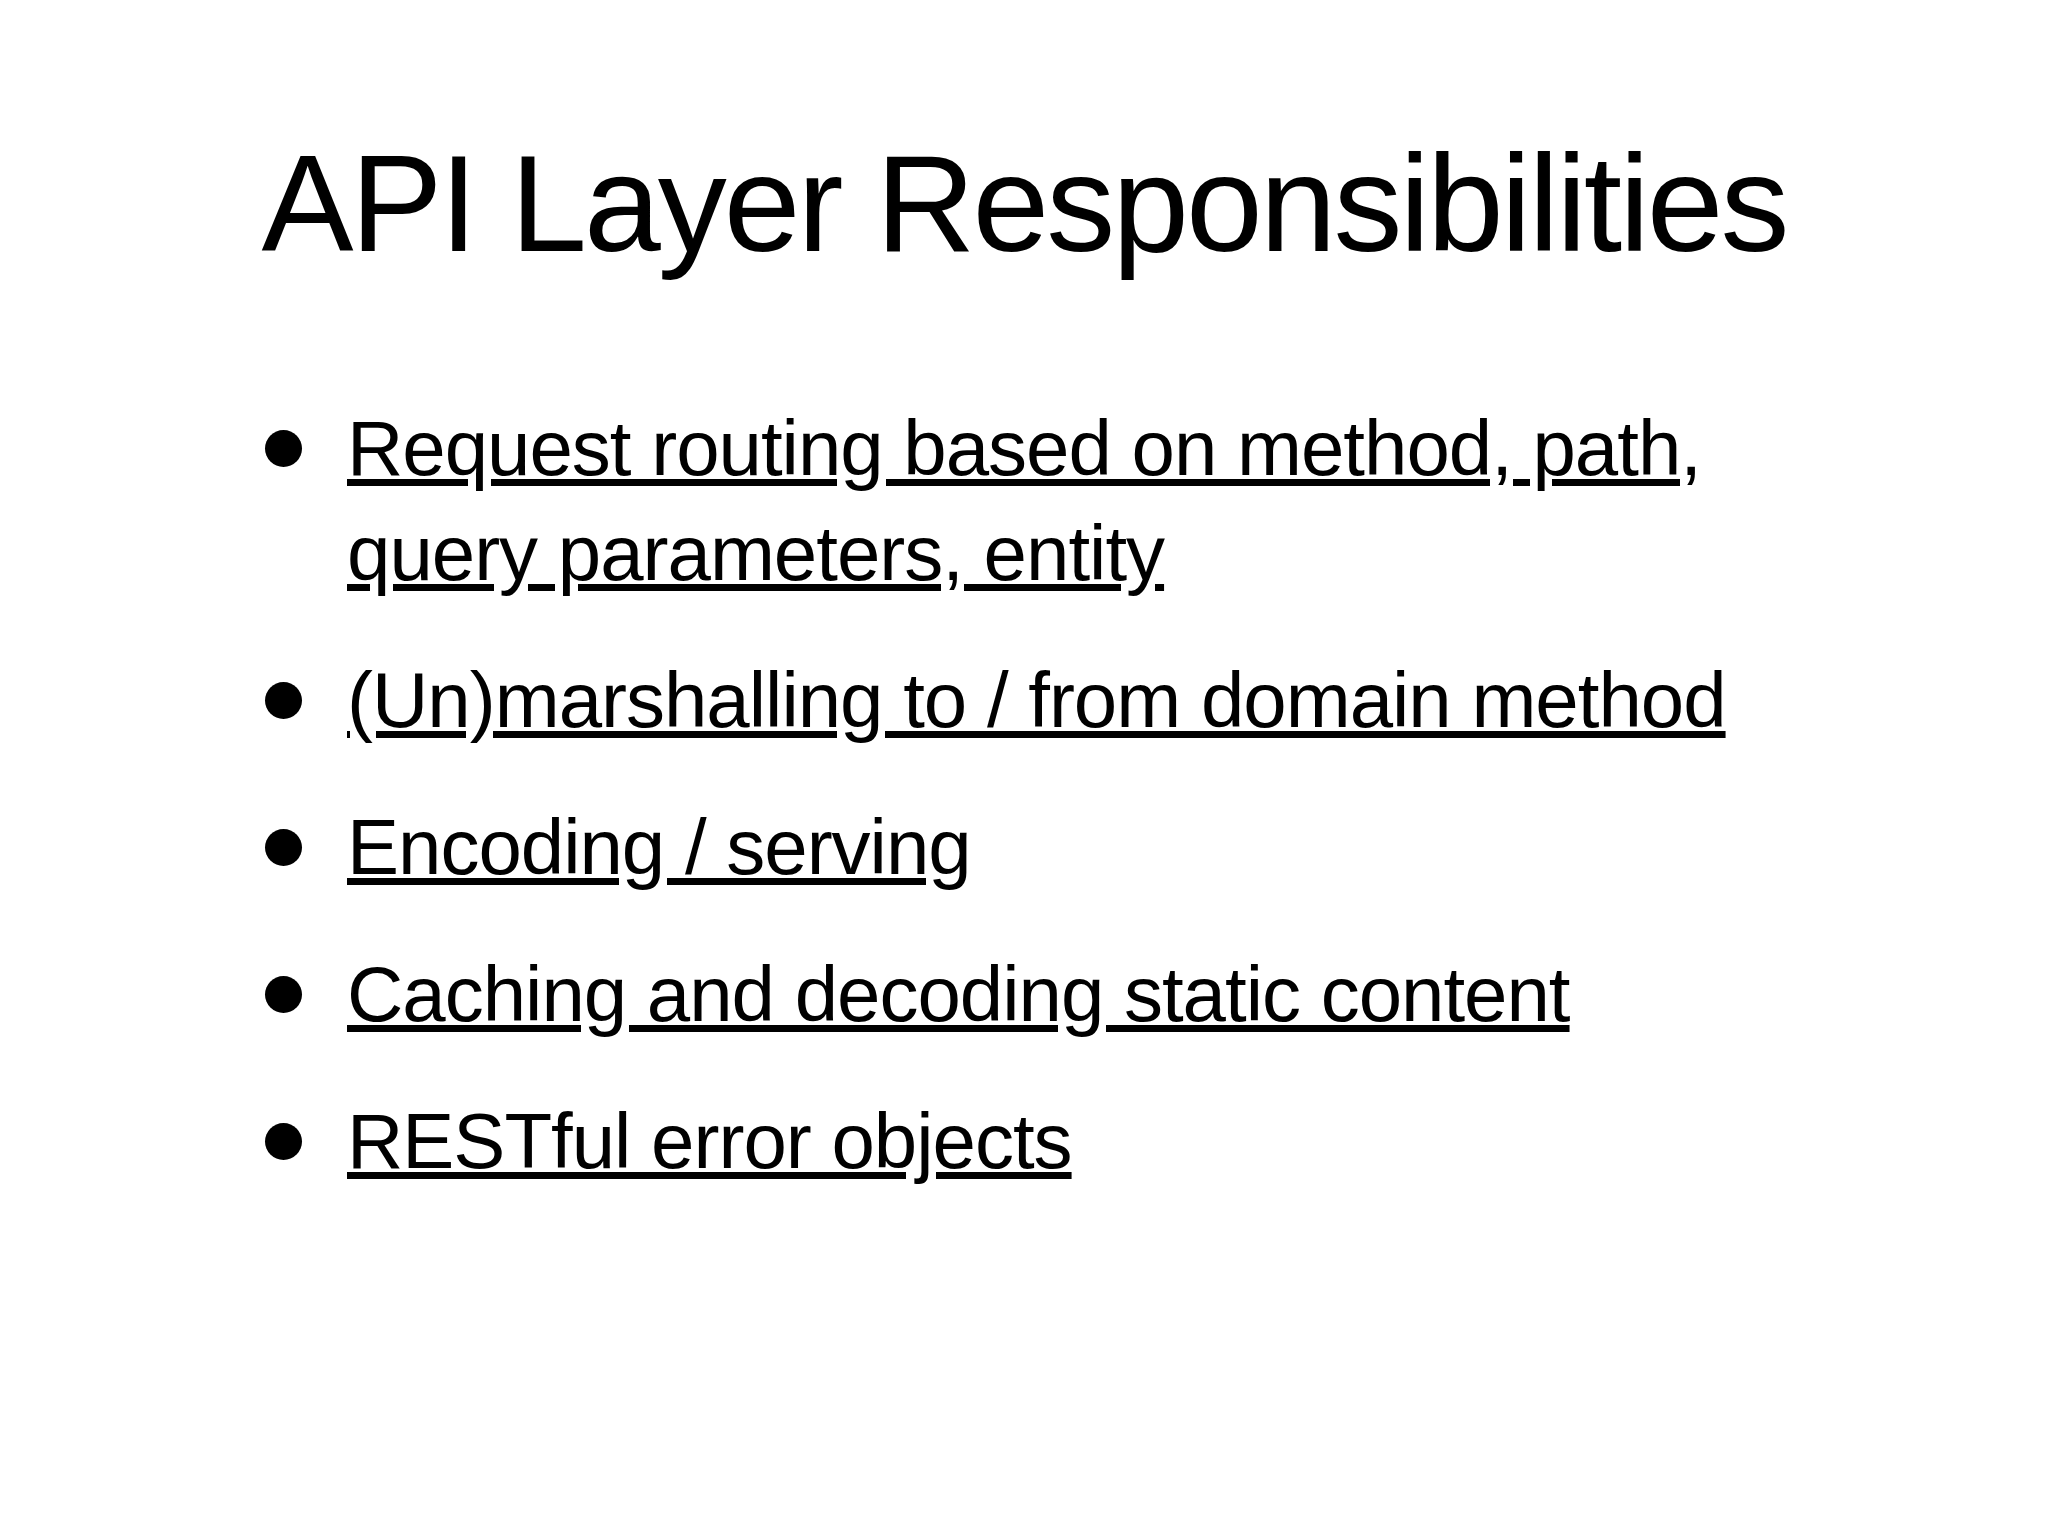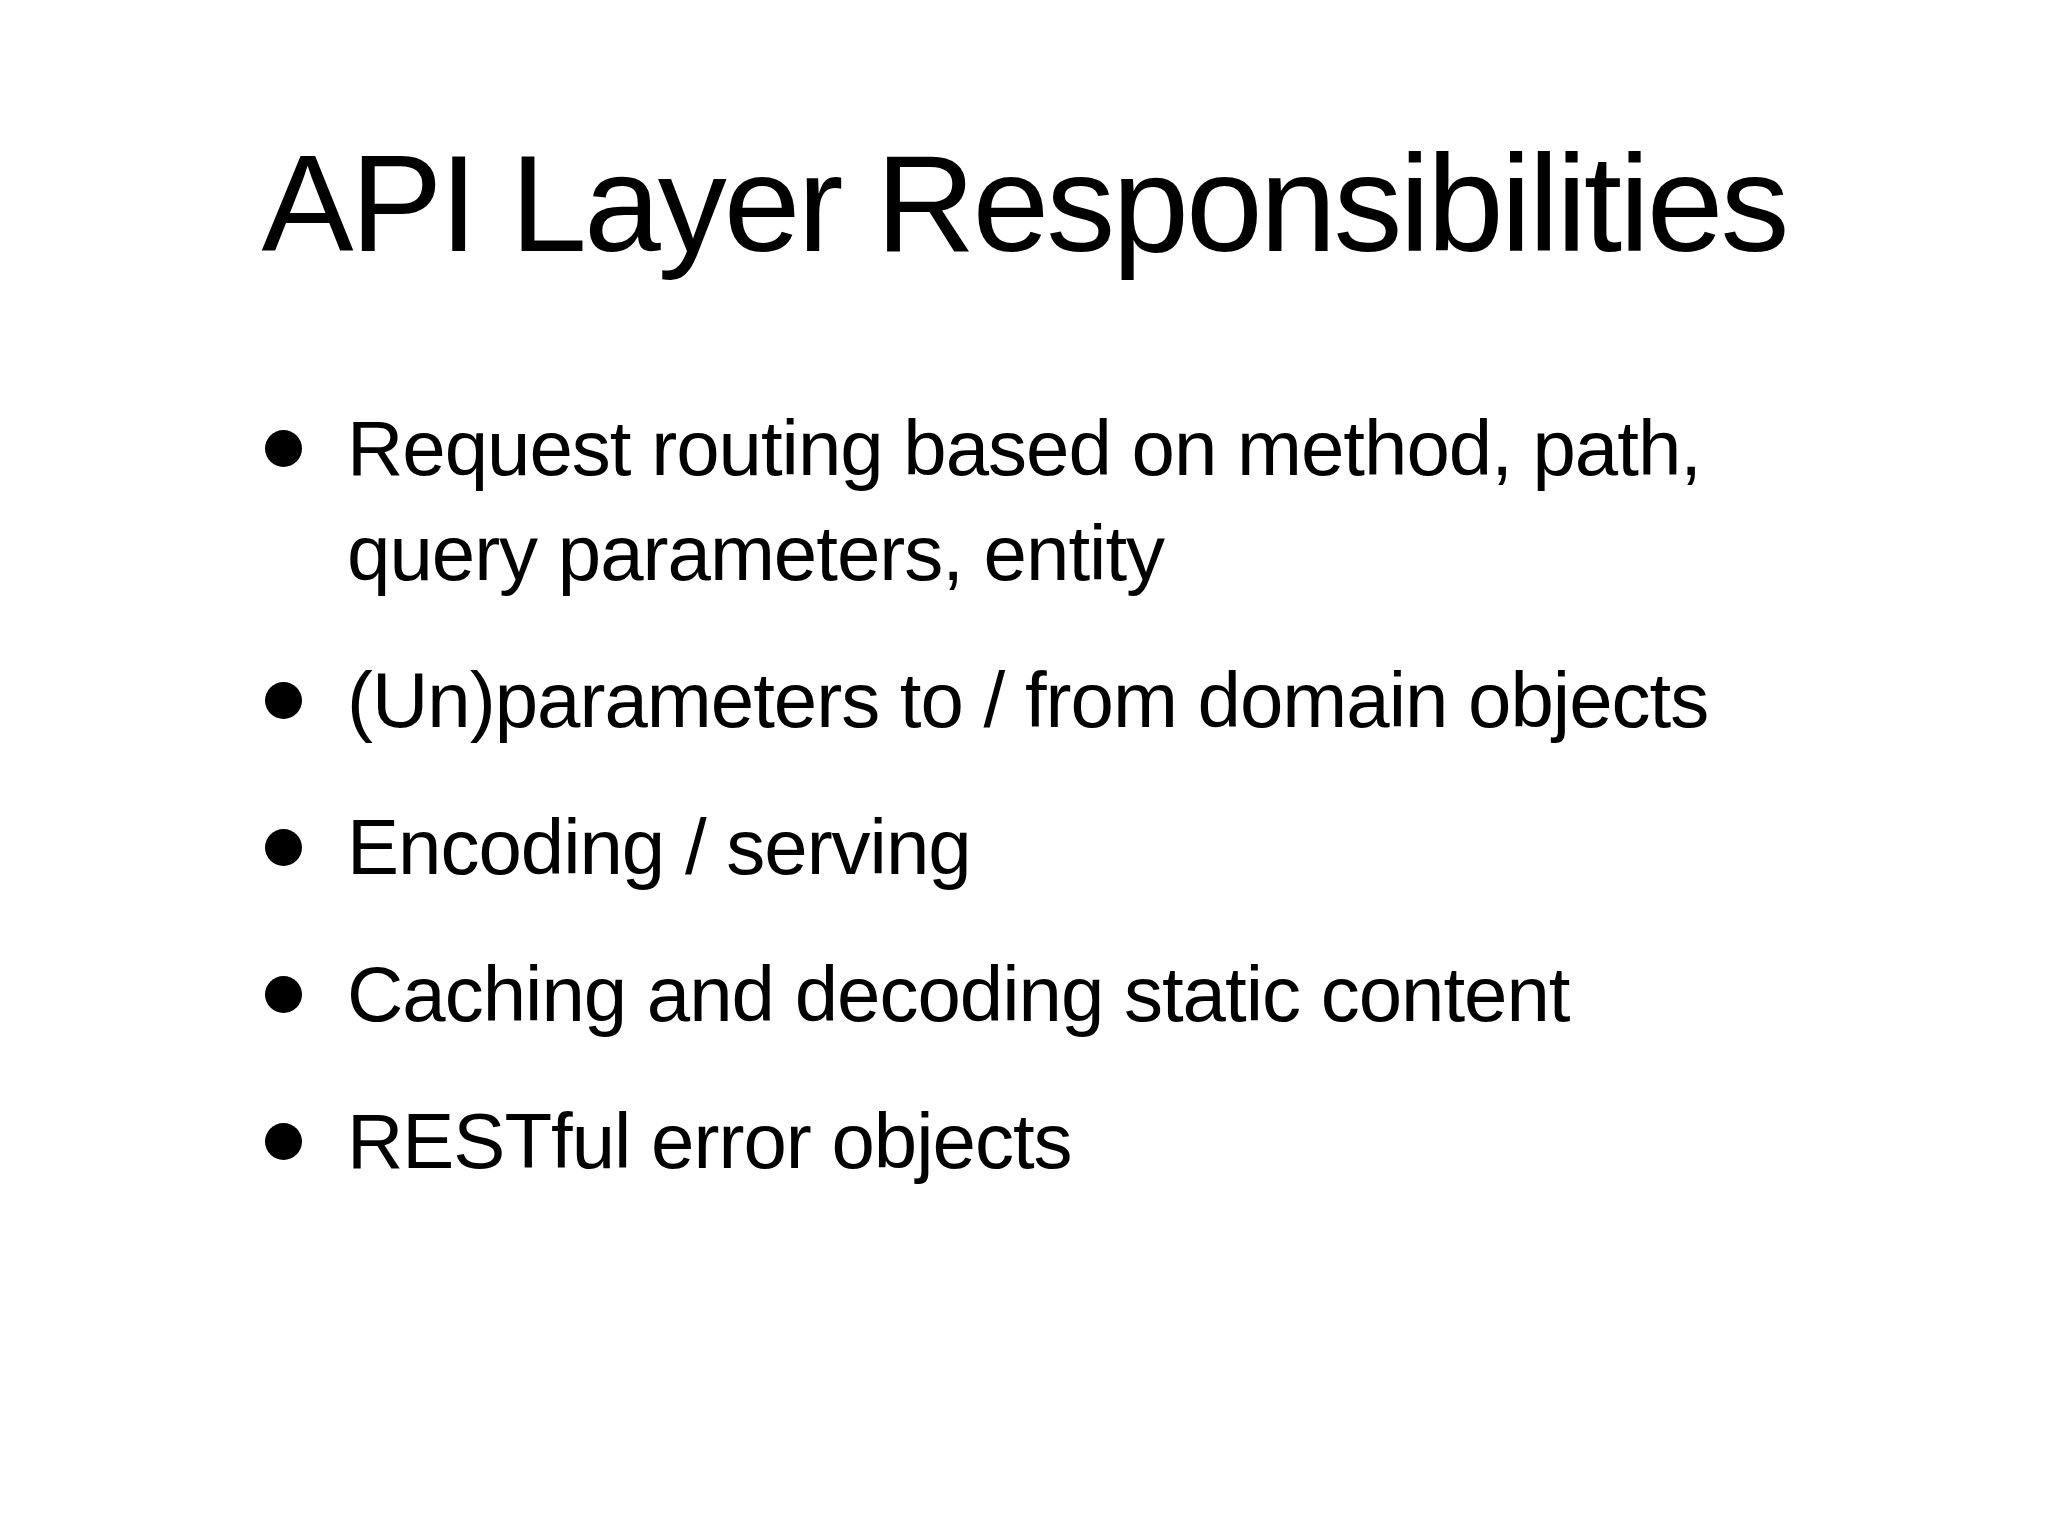--- a/index.html
+++ b/index.html
@@ -30,20 +30,21 @@
     white-space: nowrap;
   }
   .bullets {
     position: absolute;
     left: 265px;
     top: 396px;
     width: 1580px;
     margin: 0;
     padding: 0;
     list-style: none;
+    text-decoration: underline;
   }
   .bullets li {
     position: relative;
     padding-left: 82px;
     font-size: 78px;
     font-weight: 400;
     line-height: 105px;
     letter-spacing: -1px;
     margin: 0 0 42px 0;
   }
@@ -67,21 +68,21 @@
   <h1 class="title">API Layer Responsibilities</h1>
 
   <ul class="bullets">
     <li>
       <span class="dot"></span>
       <span class="txt">Request routing based on method, path,
 query parameters, entity</span>
     </li>
     <li>
       <span class="dot"></span>
-      <span class="txt">(Un)parameters to / from domain objects</span>
+      <span class="txt">(Un)marshalling to / from domain method</span>
     </li>
     <li>
       <span class="dot"></span>
       <span class="txt">Encoding / serving</span>
     </li>
     <li>
       <span class="dot"></span>
       <span class="txt">Caching and decoding static content</span>
     </li>
     <li>

